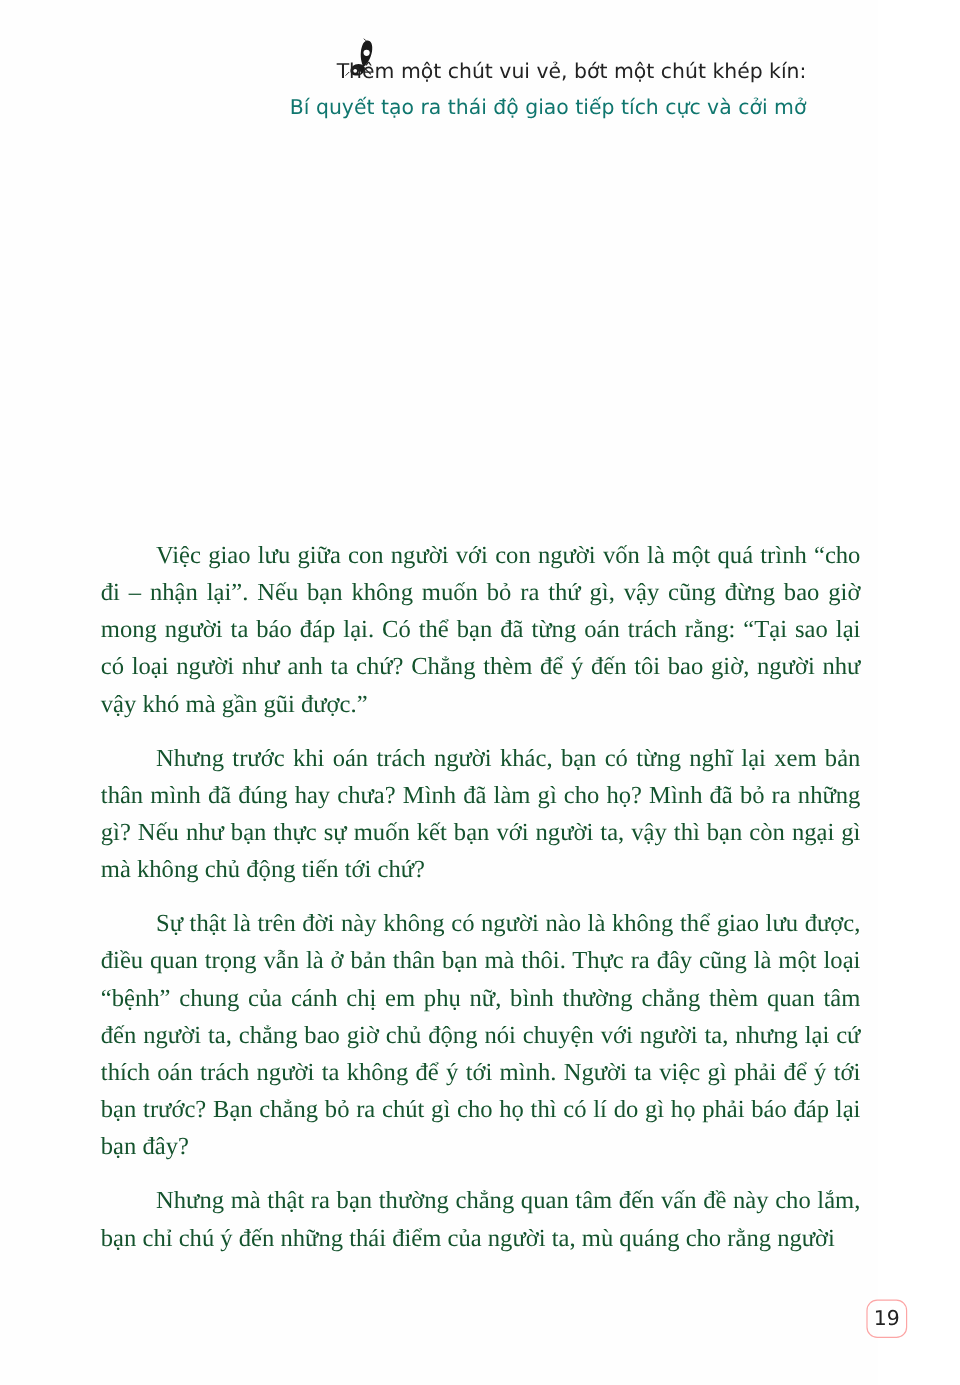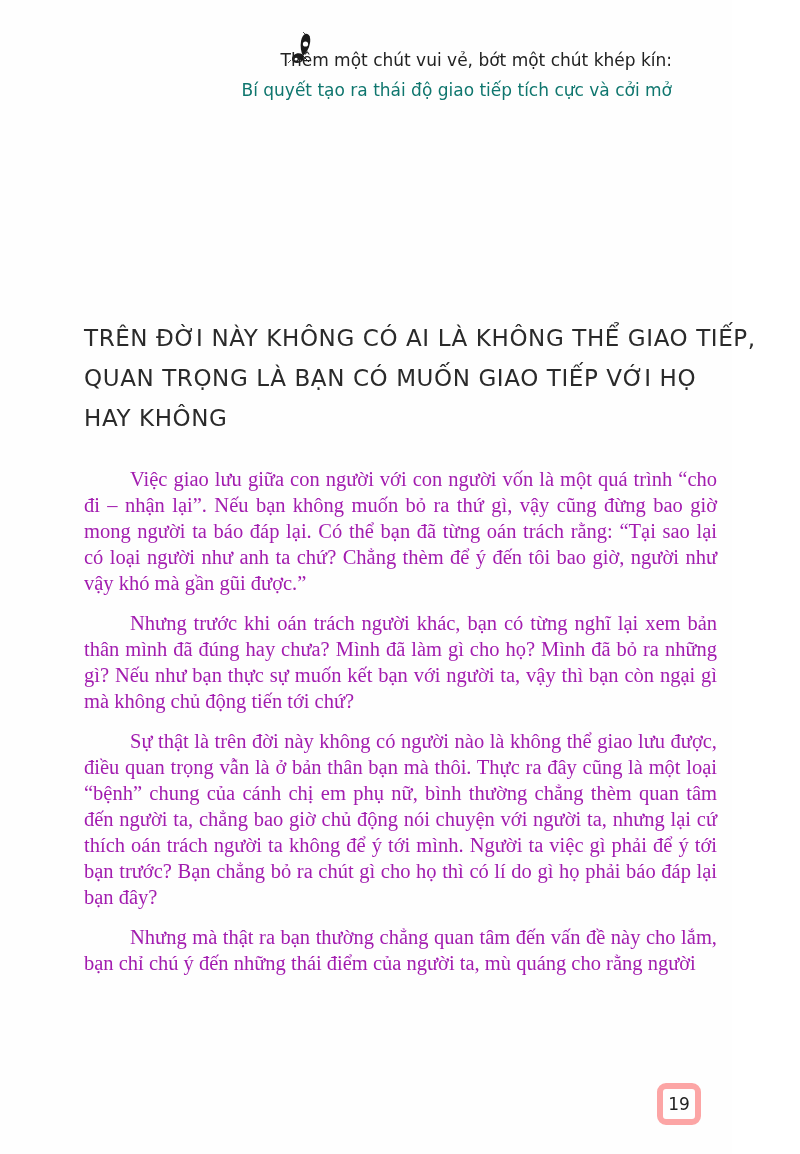--- a/index.html
+++ b/index.html
@@ -60,40 +60,40 @@
       margin: 0;
     }
     .section-heading span {
       display: block;
       white-space: nowrap;
     }
     
     .body-text {
       position: absolute;
       left: 84px;
-      top: 466px;
+      top: 448px;
       width: 633px;
       font-family: "Liberation Serif", serif;
       font-size: 20.5px;
-      line-height: 26px;
-      color: #a21caf;
+      line-height: 31px;
+      color: #14532d;
       text-align: justify;
     }
     .body-text p {
       margin: 0 0 14px 0;
       text-indent: 46px;
     }
     
     .page-number {
       position: absolute;
-      left: 657px;
+      left: 722px;
       top: 1083px;
       width: 32px;
       height: 30px;
-      border: 6px solid #fca5a5;
+      border: 1px solid #fca5a5;
       border-radius: 9px;
       font-family: "DejaVu Sans", sans-serif;
       font-size: 17px;
       line-height: 30px;
       text-align: center;
       color: #222;
     }
   </style>
 </head>
 <body>
@@ -107,25 +107,20 @@
     <circle cx="9" cy="27" r="1.6" fill="#ffffff"></circle>
     <circle cx="12.5" cy="28.5" r="1.1" fill="#ffffff"></circle>
     <path d="M16 24 L22 30" stroke="#1a1a1a" stroke-width="1"></path>
     <path d="M4 28 L1 31" stroke="#1a1a1a" stroke-width="0.8"></path>
     <path d="M18 2 L16 0" stroke="#1a1a1a" stroke-width="0.8"></path>
   </svg>
 
   <div class="header-line-1">Thêm một chút vui vẻ, bớt một chút khép kín:</div>
   <div class="header-line-2">Bí quyết tạo ra thái độ giao tiếp tích cực và cởi mở</div>
 
-  <h2 class="section-heading">
-    <span>TRÊN ĐỜI NÀY KHÔNG CÓ AI LÀ KHÔNG THỂ GIAO TIẾP,</span>
-    <span>QUAN TRỌNG LÀ BẠN CÓ MUỐN GIAO TIẾP VỚI HỌ</span>
-    <span>HAY KHÔNG</span>
-  </h2>
 
   <div class="body-text">
     <p>Việc giao lưu giữa con người với con người vốn là một quá trình “cho đi – nhận lại”. Nếu bạn không muốn bỏ ra thứ gì, vậy cũng đừng bao giờ mong người ta báo đáp lại. Có thể bạn đã từng oán trách rằng: “Tại sao lại có loại người như anh ta chứ? Chẳng thèm để ý đến tôi bao giờ, người như vậy khó mà gần gũi được.”</p>
     <p>Nhưng trước khi oán trách người khác, bạn có từng nghĩ lại xem bản thân mình đã đúng hay chưa? Mình đã làm gì cho họ? Mình đã bỏ ra những gì? Nếu như bạn thực sự muốn kết bạn với người ta, vậy thì bạn còn ngại gì mà không chủ động tiến tới chứ?</p>
     <p>Sự thật là trên đời này không có người nào là không thể giao lưu được, điều quan trọng vẫn là ở bản thân bạn mà thôi. Thực ra đây cũng là một loại “bệnh” chung của cánh chị em phụ nữ, bình thường chẳng thèm quan tâm đến người ta, chẳng bao giờ chủ động nói chuyện với người ta, nhưng lại cứ thích oán trách người ta không để ý tới mình. Người ta việc gì phải để ý tới bạn trước? Bạn chẳng bỏ ra chút gì cho họ thì có lí do gì họ phải báo đáp lại bạn đây?</p>
     <p>Nhưng mà thật ra bạn thường chẳng quan tâm đến vấn đề này cho lắm, bạn chỉ chú ý đến những thái điểm của người ta, mù quáng cho rằng người</p>
   </div>
 
   <div class="page-number">19</div>
 </div>

